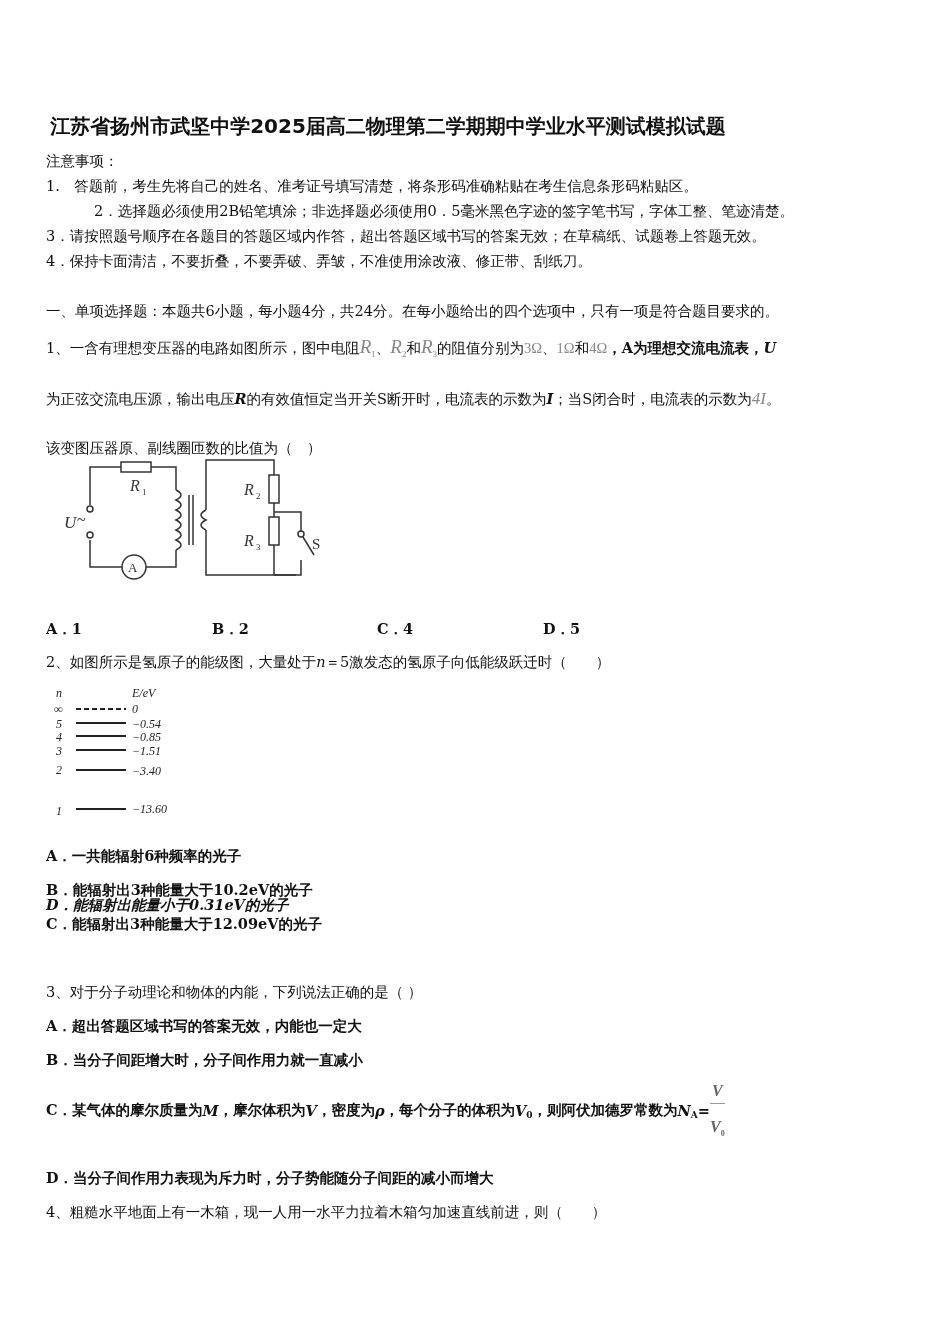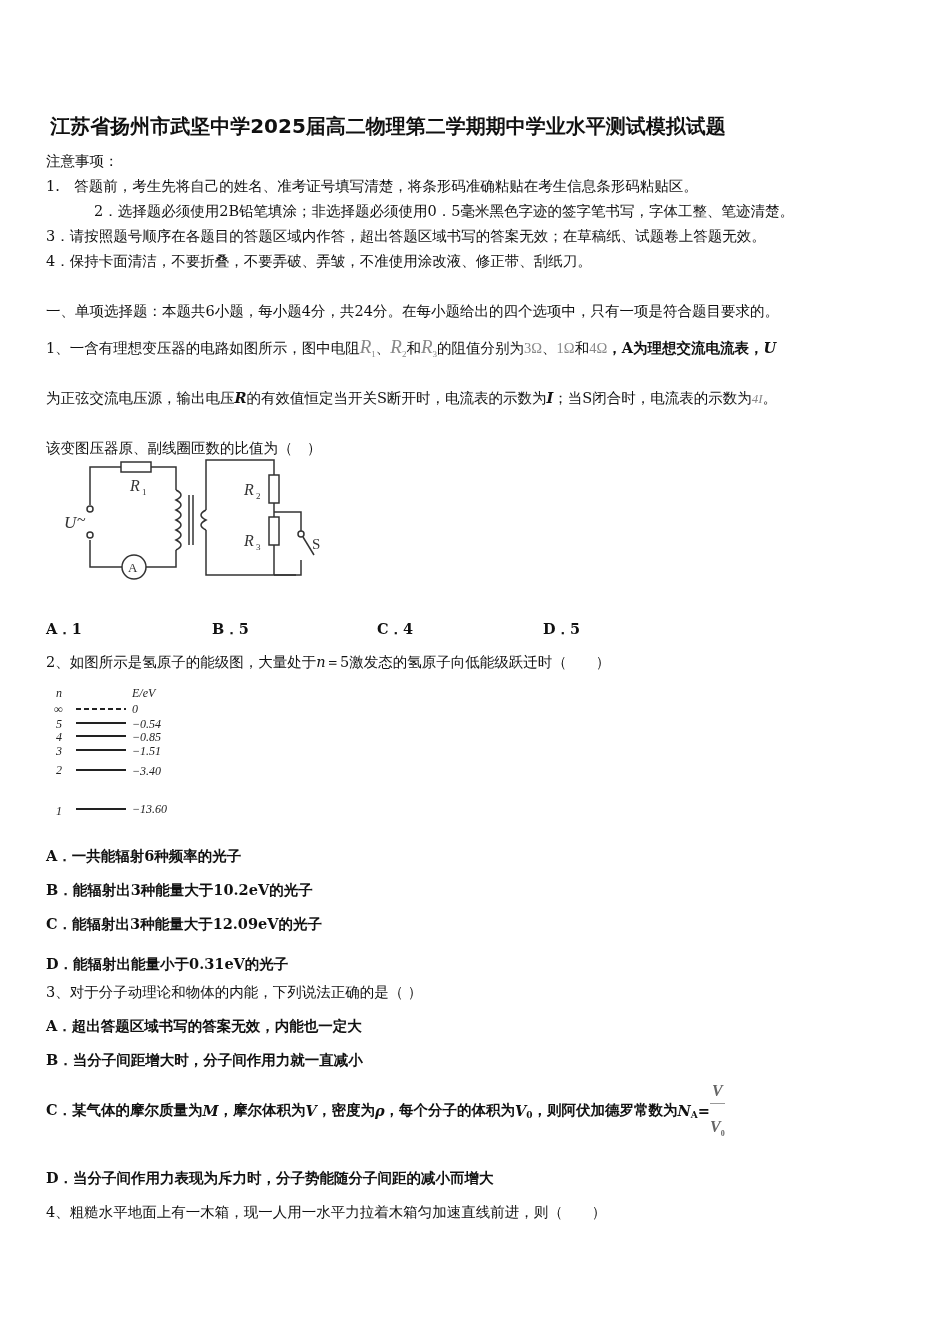--- a/index.html
+++ b/index.html
@@ -28,21 +28,21 @@
 <div class="abs line" style="top:202px;margin-left:48px;">2．选择题必须使用2B铅笔填涂；非选择题必须使用0．5毫米黑色字迹的签字笔书写，字体工整、笔迹清楚。</div>
 <div class="abs line" style="top:227px;">3．请按照题号顺序在各题目的答题区域内作答，超出答题区域书写的答案无效；在草稿纸、试题卷上答题无效。</div>
 <div class="abs line" style="top:252px;">4．保持卡面清洁，不要折叠，不要弄破、弄皱，不准使用涂改液、修正带、刮纸刀。</div>
 
 <div class="abs line" style="top:302px;">一、单项选择题：本题共6小题，每小题4分，共24分。在每小题给出的四个选项中，只有一项是符合题目要求的。</div>
 
 <div class="abs line" style="top:336px;">
   <span>1、一含有理想变压器的电路如图所示，图中电阻</span><span class="gray i" style="font-size:19px;">R</span><sub class="gray" style="font-size:9px;">1</sub><span>、</span><span class="gray i" style="font-size:19px;">R</span><sub class="gray" style="font-size:9px;">2</sub><span>和</span><span class="gray i" style="font-size:19px;">R</span><sub class="gray" style="font-size:9px;">3</sub><span>的阻值分别为</span><span class="gray">3Ω</span><span>、</span><span class="gray">1Ω</span><span>和</span><span class="gray">4Ω</span><span class="b">，A为理想交流电流表，</span><span class="b i">U</span>
 </div>
 <div class="abs line" style="top:389px;">
-  <span>为正弦交流电压源，输出电压</span><span class="b i">R</span><span>的有效值恒定当开关S断开时，电流表的示数为</span><span class="b i">I</span><span>；当S闭合时，电流表的示数为</span><span class="gray i" style="font-size:13px;">4I</span><span>。</span>
+  <span>为正弦交流电压源，输出电压</span><span class="b i">R</span><span>的有效值恒定当开关S断开时，电流表的示数为</span><span class="b i">I</span><span>；当S闭合时，电流表的示数为</span><span class="gray i" style="font-size:17px;">4I</span><span>。</span>
 </div>
 <div class="abs line" style="top:427px;margin-top:12px;">该变图压器原、副线圈匝数的比值为（　）</div>
 
 <svg class="abs" style="left:46px; top:455px;" width="290" height="140">
   <g stroke="#333" stroke-width="1.5" fill="none">
 
     <path d="M44 50 L44 12 L75 12"></path>
     <rect x="75" y="7" width="30" height="10"></rect>
     <path d="M105 12 L130 12 L130 35"></path>
     <path d="M130 35 q10 5 0 10 q10 5 0 10 q10 5 0 10 q10 5 0 10 q10 5 0 10 q10 5 0 10"></path>
@@ -73,21 +73,21 @@
   <text x="210" y="44" font-size="9" fill="#333">2</text>
   <text x="198" y="91" font-size="16" font-style="italic" fill="#333">R</text>
   <text x="210" y="95" font-size="9" fill="#333">3</text>
   <text x="18" y="73" font-size="17" font-style="italic" fill="#333">U</text>
   <text x="31" y="70" font-size="16" fill="#333">~</text>
   <text x="82" y="117" font-size="13" fill="#333">A</text>
   <text x="266" y="94" font-size="15" fill="#333">S</text>
 </svg>
 
 <div class="abs opt" style="left:46px; top:620px;">A．1</div>
-<div class="abs opt" style="left:212px; top:620px;">B．5</div>
+<div class="abs opt" style="left:212px; top:620px;">B．2</div>
 <div class="abs opt" style="left:377px; top:620px;">C．4</div>
 <div class="abs opt" style="left:543px; top:620px;">D．5</div>
 
 <div class="abs line" style="top:653px;">
   <span>2、如图所示是氢原子的能级图，大量处于</span><span class="i">n</span><span>＝5激发态的氢原子向低能级跃迁时（　　）</span>
 </div>
 
 <svg class="abs" style="left:46px; top:683px;" width="160" height="140">
   <g font-size="12" font-style="italic" fill="#222">
     <text x="10" y="14">n</text>
@@ -111,21 +111,21 @@
     <line x1="30" y1="53" x2="80" y2="53"></line>
     <line x1="30" y1="67" x2="80" y2="67"></line>
     <line x1="30" y1="87" x2="80" y2="87"></line>
     <line x1="30" y1="126" x2="80" y2="126"></line>
   </g>
 </svg>
 
 <div class="abs opt" style="left:46px; top:847px;">A．一共能辐射6种频率的光子</div>
 <div class="abs opt" style="left:46px; top:881px;">B．能辐射出3种能量大于10.2eV的光子</div>
 <div class="abs opt" style="left:46px; top:915px;">C．能辐射出3种能量大于12.09eV的光子</div>
-<div class="abs opt" style="left:46px; top:955px;">D．能辐射出能量小于0.31eV的光子</div>
+<div class="abs opt" style="left:46px; top:896px;font-style:italic;">D．能辐射出能量小于0.31eV的光子</div>
 
 <div class="abs line" style="top:983px;">3、对于分子动理论和物体的内能，下列说法正确的是（ ）</div>
 <div class="abs line b" style="top:1017px;">A．超出答题区域书写的答案无效，内能也一定大</div>
 <div class="abs line b" style="top:1051px;">B．当分子间距增大时，分子间作用力就一直减小</div>
 <div class="abs line b" style="top:1082px;">
   <span style="display:inline-block; vertical-align:middle;">C．某气体的摩尔质量为</span><span class="i" style="vertical-align:middle;">M</span><span style="vertical-align:middle;">，摩尔体积为</span><span class="i" style="vertical-align:middle;">V</span><span style="vertical-align:middle;">，密度为</span><span class="i" style="vertical-align:middle;">ρ</span><span style="vertical-align:middle;">，每个分子的体积为</span><span class="i" style="vertical-align:middle;">V</span><sub style="font-size:9px;">0</sub><span style="vertical-align:middle;">，则阿伏加德罗常数为</span><span class="i" style="vertical-align:middle;">N</span><sub style="font-size:9px;">A</sub><span style="vertical-align:middle;">=</span><span class="frac"><span class="num">V</span><span class="den"><span>V</span><sub style="font-size:8px; font-style:normal;">0</sub></span></span>
 </div>
 <div class="abs line b" style="top:1169px;">D．当分子间作用力表现为斥力时，分子势能随分子间距的减小而增大</div>
 
 <div class="abs line" style="top:1203px;">4、粗糙水平地面上有一木箱，现一人用一水平力拉着木箱匀加速直线前进，则（　　）</div>

